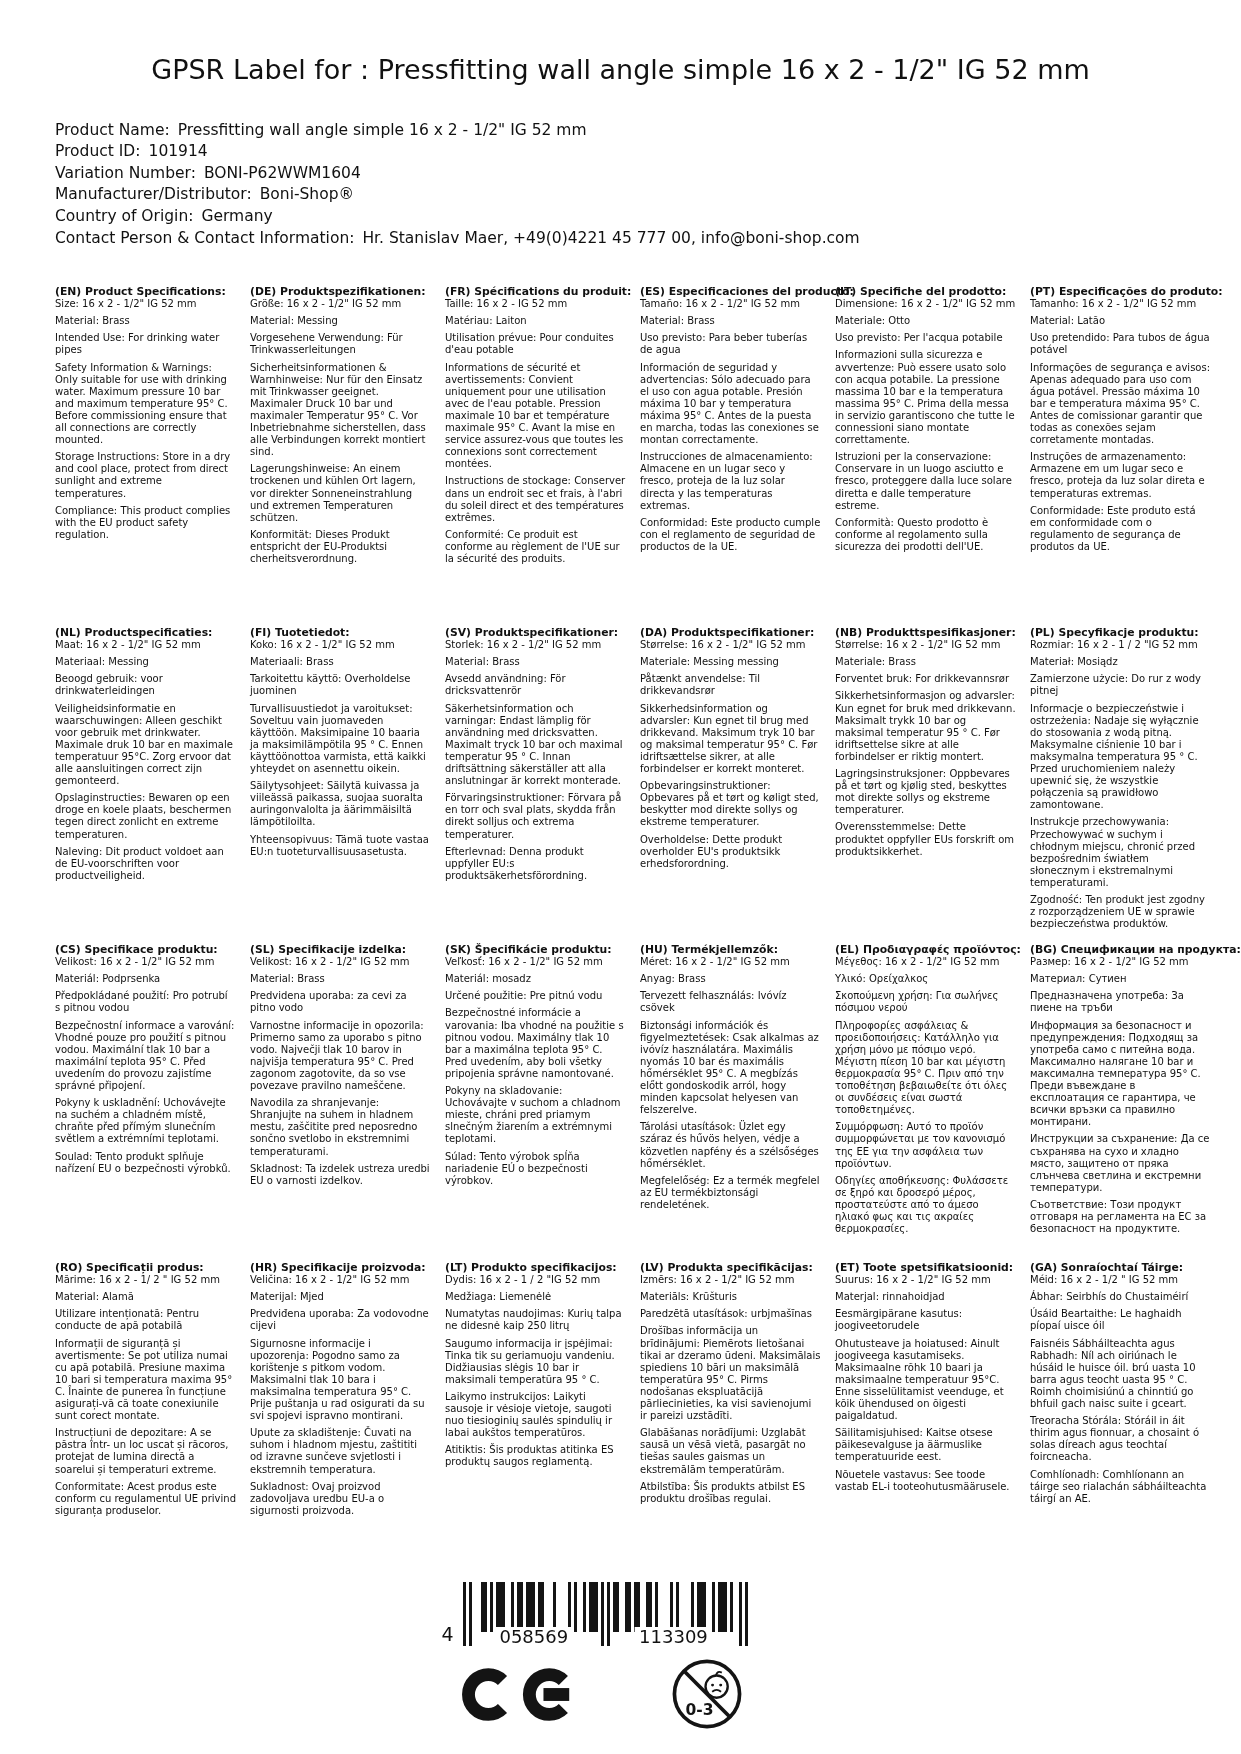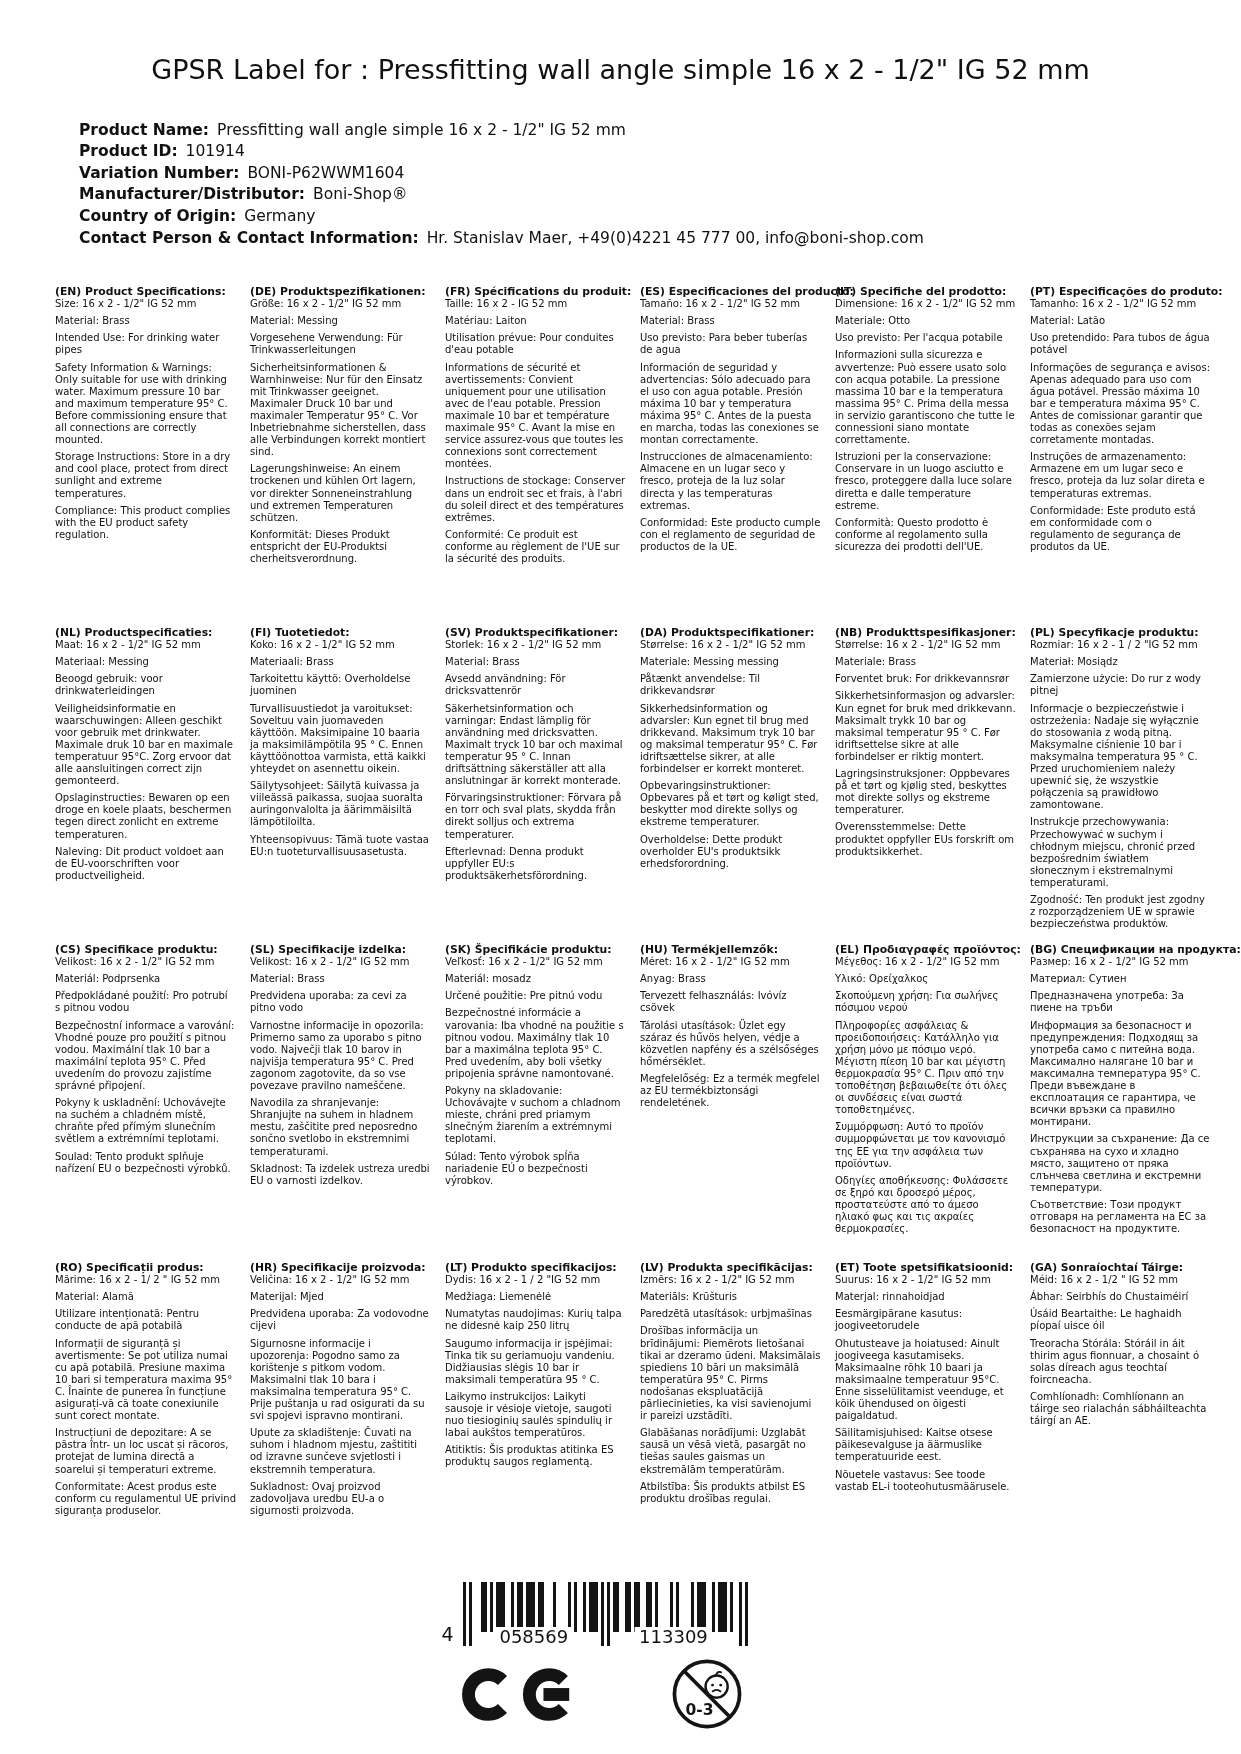--- a/index.html
+++ b/index.html
@@ -12,21 +12,21 @@
     position:relative;
     width:1241px; height:1754px;
     margin:0 auto; background:#fff; overflow:hidden;
   }
   .title {
     font-size:27px; line-height:1.32; font-weight:normal;
     text-align:center; max-width:950px; margin:52px auto 0;
   }
   .info { margin:32px 0 0 55px; font-size:15.5px; line-height:21.6px; }
   .info-row { white-space:nowrap; }
-  .info-label { font-weight:bold; margin-right:8px;margin-left:24px; }
+  .info-label { font-weight:normal; margin-right:8px; }
   .grid {
     display:grid;
     grid-template-columns:repeat(6,181px);
     grid-template-rows:341px 317px 318px auto;
     column-gap:14px;
     margin:36px 0 0 55px;
     align-items:start;
   }
   .block { font-size:10px; line-height:12.1px; }
   .block-h { font-weight:bold; font-size:10.8px; white-space:nowrap; line-height:13px; }
@@ -241,20 +241,21 @@
           <p class="block-p">Pokyny na skladovanie: Uchovávajte v suchom a chladnom mieste, chráni pred priamym slnečným žiarením a extrémnymi teplotami.</p>
           <p class="block-p">Súlad: Tento výrobok spĺňa nariadenie EÚ o bezpečnosti výrobkov.</p>
         </div>
       </div>
       <div class="block">
         <div class="block-h">(HU) Termékjellemzők:</div>
         <div class="block-body">
           <p class="block-p">Méret: 16 x 2 - 1/2" IG 52 mm</p>
           <p class="block-p">Anyag: Brass</p>
           <p class="block-p">Tervezett felhasználás: Ivóvíz csövek</p>
+          <p class="block-p">Biztonsági információk és figyelmeztetések: Csak alkalmas az ivóvíz használatára. Maximális nyomás 10 bar és maximális hőmérséklet 95° C. A megbízás előtt gondoskodik arról, hogy minden kapcsolat helyesen van felszerelve.</p>
           <p class="block-p">Tárolási utasítások: Üzlet egy száraz és hűvös helyen, védje a közvetlen napfény és a szélsőséges hőmérséklet.</p>
           <p class="block-p">Megfelelőség: Ez a termék megfelel az EU termékbiztonsági rendeletének.</p>
         </div>
       </div>
       <div class="block">
         <div class="block-h">(EL) Προδιαγραφές προϊόντος:</div>
         <div class="block-body">
           <p class="block-p">Μέγεθος: 16 x 2 - 1/2" IG 52 mm</p>
           <p class="block-p">Υλικό: Ορείχαλκος</p>
           <p class="block-p">Σκοπούμενη χρήση: Για σωλήνες πόσιμου νερού</p>
@@ -328,20 +329,21 @@
           <p class="block-p">Säilitamisjuhised: Kaitse otsese päikesevalguse ja äärmuslike temperatuuride eest.</p>
           <p class="block-p">Nõuetele vastavus: See toode vastab EL-i tooteohutusmäärusele.</p>
         </div>
       </div>
       <div class="block">
         <div class="block-h">(GA) Sonraíochtaí Táirge:</div>
         <div class="block-body">
           <p class="block-p">Méid: 16 x 2 - 1/2 " IG 52 mm</p>
           <p class="block-p">Ábhar: Seirbhís do Chustaiméirí</p>
           <p class="block-p">Úsáid Beartaithe: Le haghaidh píopaí uisce óil</p>
+          <p class="block-p">Faisnéis Sábháilteachta agus Rabhadh: Níl ach oiriúnach le húsáid le huisce óil. brú uasta 10 barra agus teocht uasta 95 ° C. Roimh choimisiúnú a chinntiú go bhfuil gach naisc suite i gceart.</p>
           <p class="block-p">Treoracha Stórála: Stóráil in áit thirim agus fionnuar, a chosaint ó solas díreach agus teochtaí foircneacha.</p>
           <p class="block-p">Comhlíonadh: Comhlíonann an táirge seo rialachán sábháilteachta táirgí an AE.</p>
         </div>
       </div>
   </section>
 
   <footer class="footer">
 
     <div class="barcode">
       <span class="bc-prefix">4</span>

